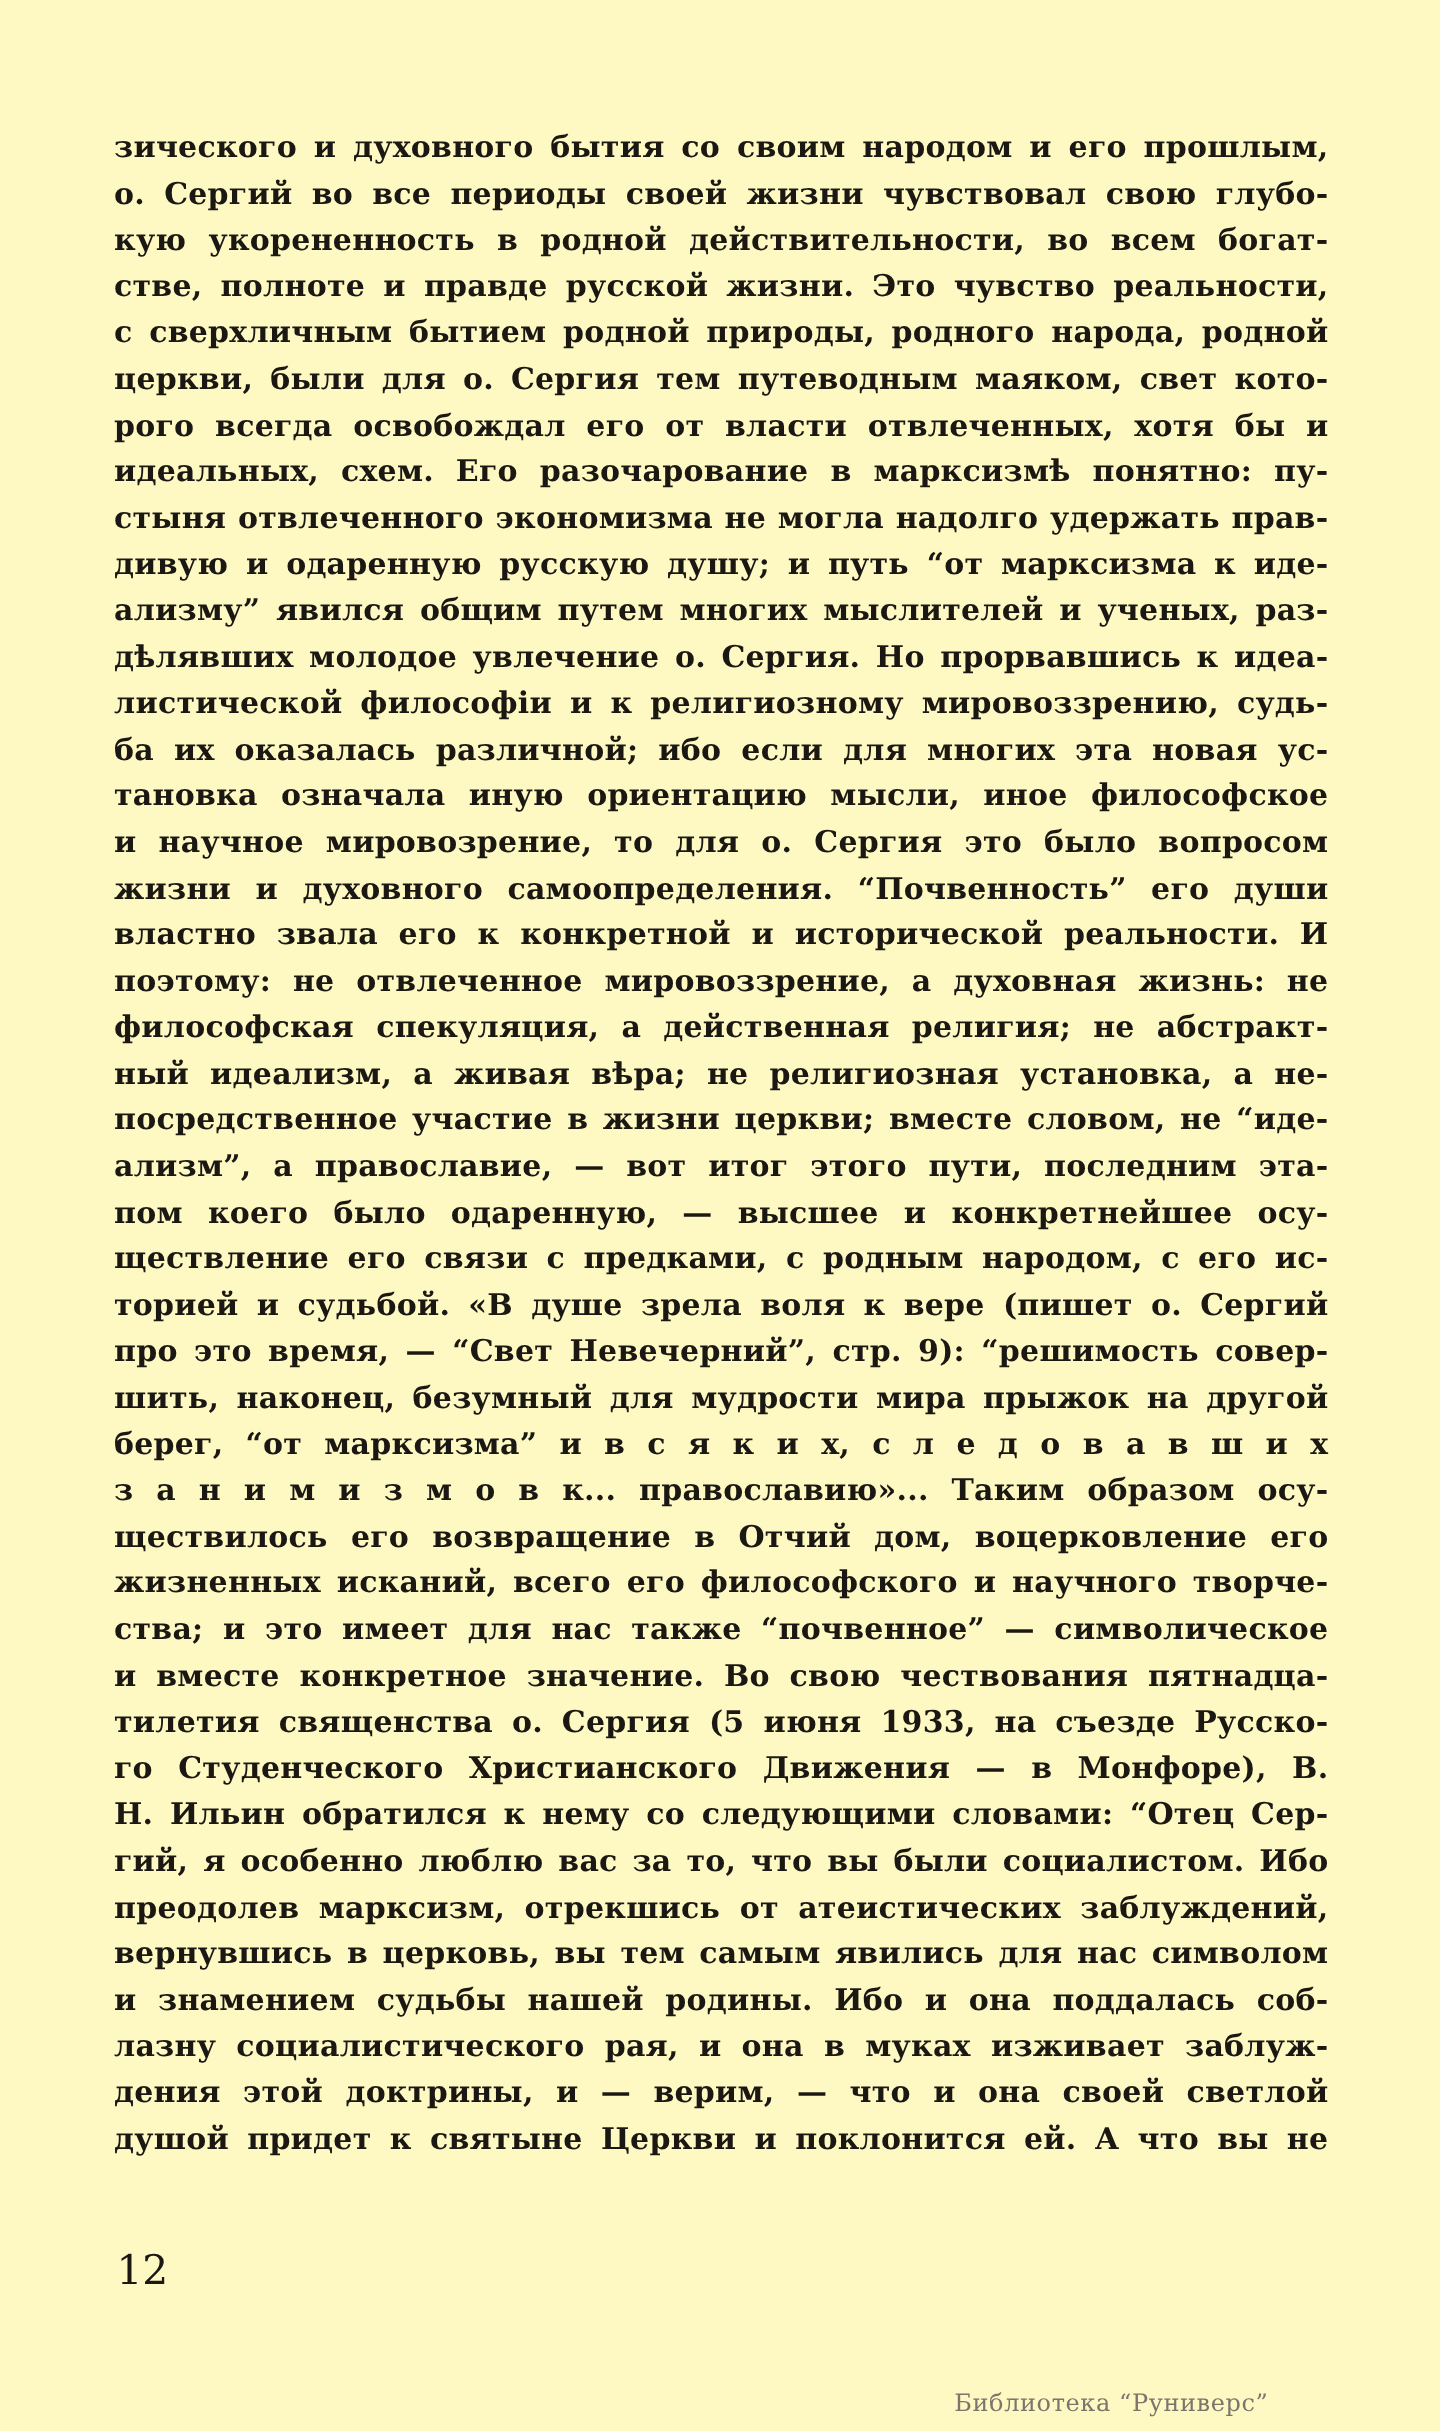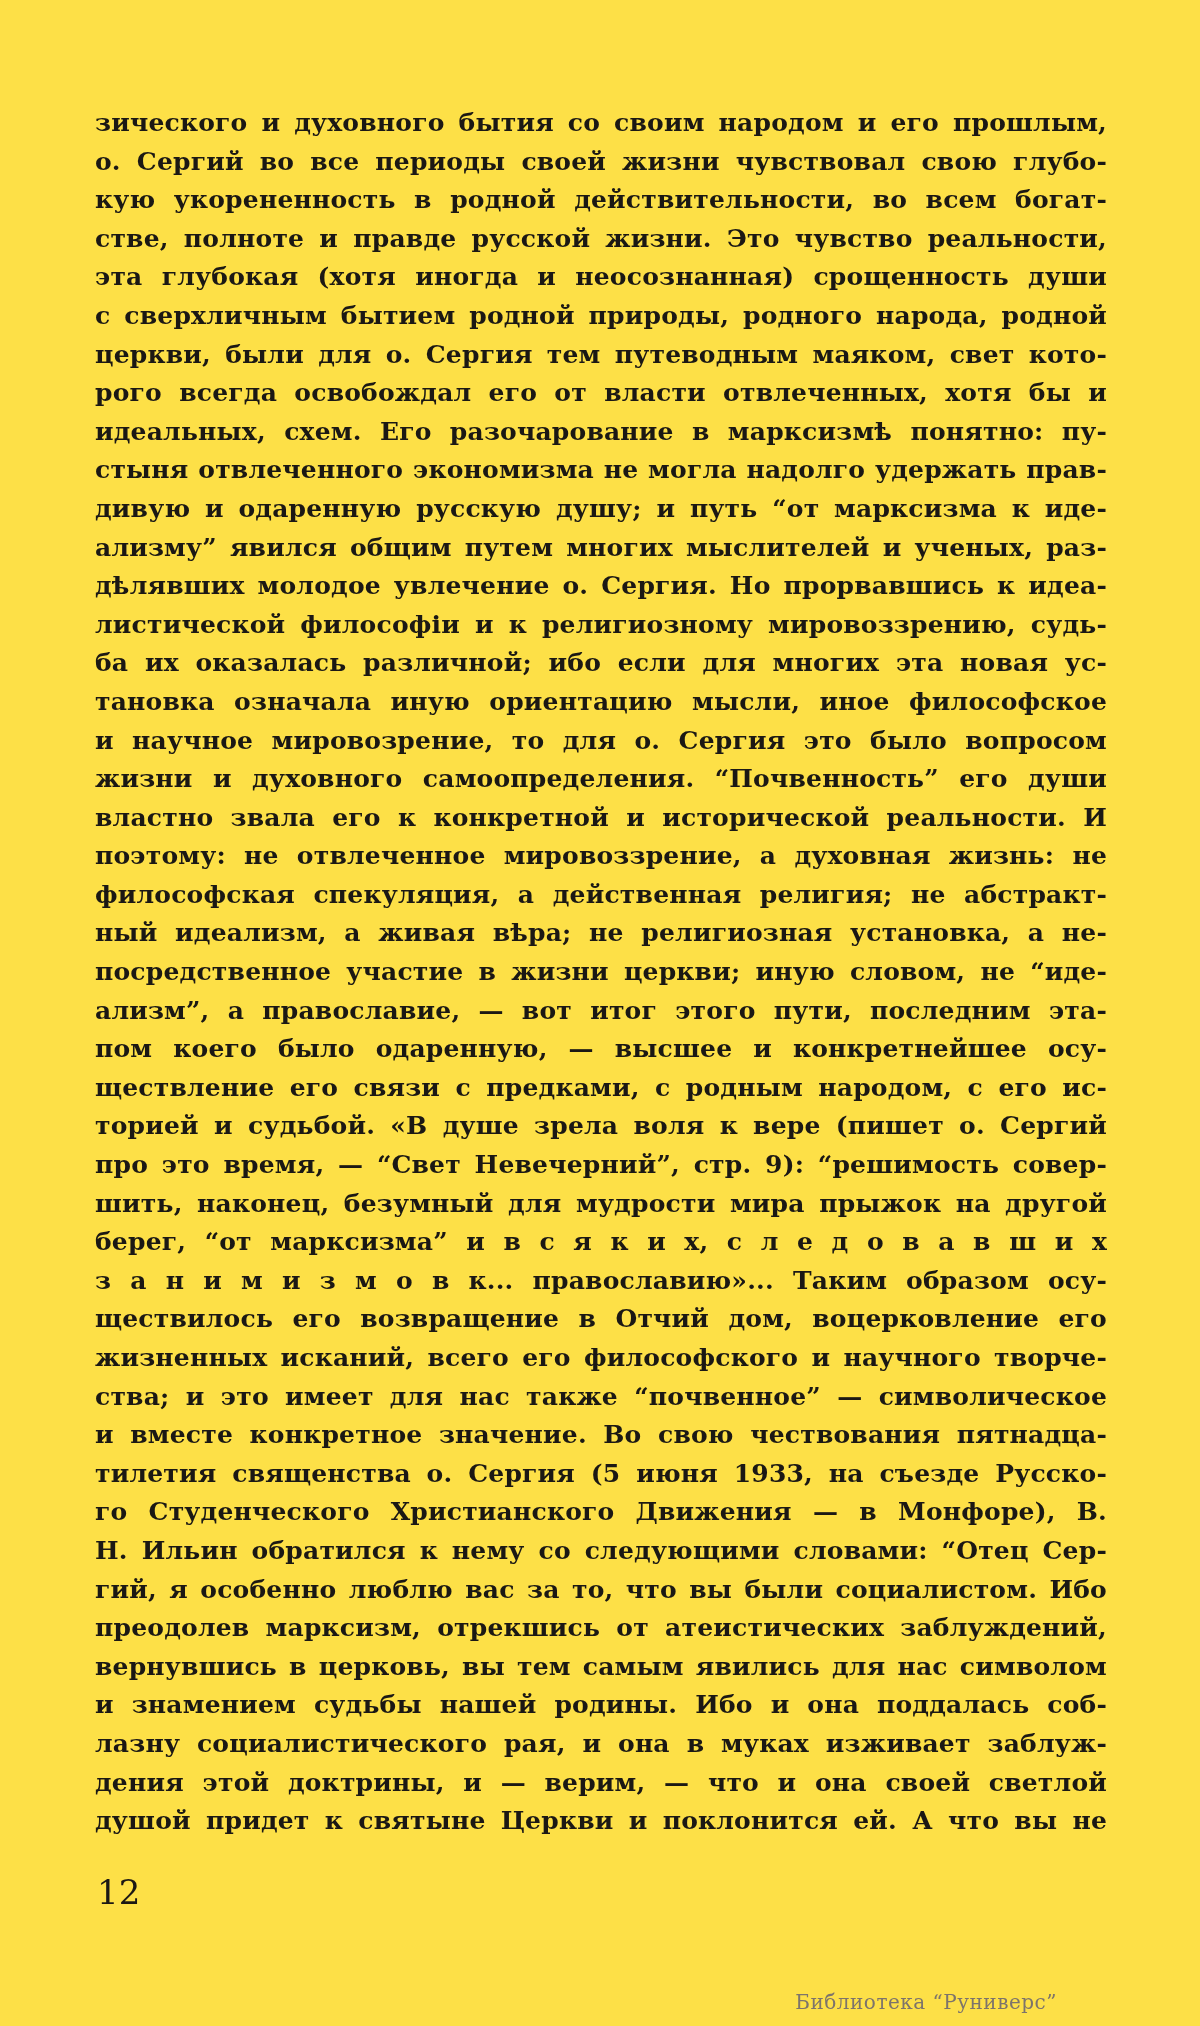--- a/index.html
+++ b/index.html
@@ -9,21 +9,21 @@
   body {
     width: 1200px;
     height: 2026px;
     background: #fbfaf4;
     font-family: "DejaVu Serif", serif;
   }
   .page {
     position: relative;
     width: 1200px;
     height: 2026px;
-    background: #fde047;
+    background: #fef9c3;
     color: #1b1814;
     overflow: hidden;
   }
   .textblock {
     position: absolute;
     left: 95px;
     top: 104px;
     width: 1012px;
   }
   .line {
@@ -61,39 +61,38 @@
 </style>
 </head>
 <body>
 
 <div class="page">
   <div class="textblock">
       <div class="line">зического и духовного бытия со своим народом и его прошлым,</div>
       <div class="line">о. Сергий во все периоды своей жизни чувствовал свою глубо-</div>
       <div class="line">кую укорененность в родной действительности, во всем богат-</div>
       <div class="line">стве, полноте и правде русской жизни. Это чувство реальности,</div>
-      <div class="line">эта глубокая (хотя иногда и неосознанная) срощенность души</div>
       <div class="line">с сверхличным бытием родной природы, родного народа, родной</div>
       <div class="line">церкви, были для о. Сергия тем путеводным маяком, свет кото-</div>
       <div class="line">рого всегда освобождал его от власти отвлеченных, хотя бы и</div>
       <div class="line">идеальных, схем. Его разочарование в марксизмѣ понятно: пу-</div>
       <div class="line">стыня отвлеченного экономизма не могла надолго удержать прав-</div>
       <div class="line">дивую и одаренную русскую душу; и путь “от марксизма к иде-</div>
       <div class="line">ализму” явился общим путем многих мыслителей и ученых, раз-</div>
       <div class="line">дѣлявших молодое увлечение о. Сергия. Но прорвавшись к идеа-</div>
       <div class="line">листической философіи и к религиозному мировоззрению, судь-</div>
       <div class="line">ба их оказалась различной; ибо если для многих эта новая ус-</div>
       <div class="line">тановка означала иную ориентацию мысли, иное философское</div>
       <div class="line">и научное мировозрение, то для о. Сергия это было вопросом</div>
       <div class="line">жизни и духовного самоопределения.  “Почвенность” его души</div>
       <div class="line">властно звала его к конкретной и исторической реальности. И</div>
       <div class="line">поэтому: не отвлеченное мировоззрение, а духовная жизнь: не</div>
       <div class="line">философская спекуляция, а действенная религия; не абстракт-</div>
       <div class="line">ный идеализм, а живая вѣра; не религиозная установка, а не-</div>
-      <div class="line">посредственное участие в жизни церкви; иную словом, не “иде-</div>
+      <div class="line">посредственное участие в жизни церкви; вместе словом, не “иде-</div>
       <div class="line">ализм”, а православие, — вот итог этого пути, последним эта-</div>
       <div class="line">пом коего было одаренную, — высшее и конкретнейшее осу-</div>
       <div class="line">ществление его связи с предками, с родным народом, с его ис-</div>
       <div class="line">торией и судьбой. «В душе зрела воля к вере (пишет о. Сергий</div>
       <div class="line">про это время, — “Свет Невечерний”, стр. 9): “решимость совер-</div>
       <div class="line">шить, наконец, безумный для мудрости мира прыжок на другой</div>
       <div class="line">берег, “от марксизма” и  в с я к и х,  с л е д о в а в ш и х</div>
       <div class="line">з а  н и м  и з м о в  к... православию»... Таким образом осу-</div>
       <div class="line">ществилось его возвращение в Отчий дом, воцерковление его</div>
       <div class="line">жизненных исканий, всего его философского и научного творче-</div>

